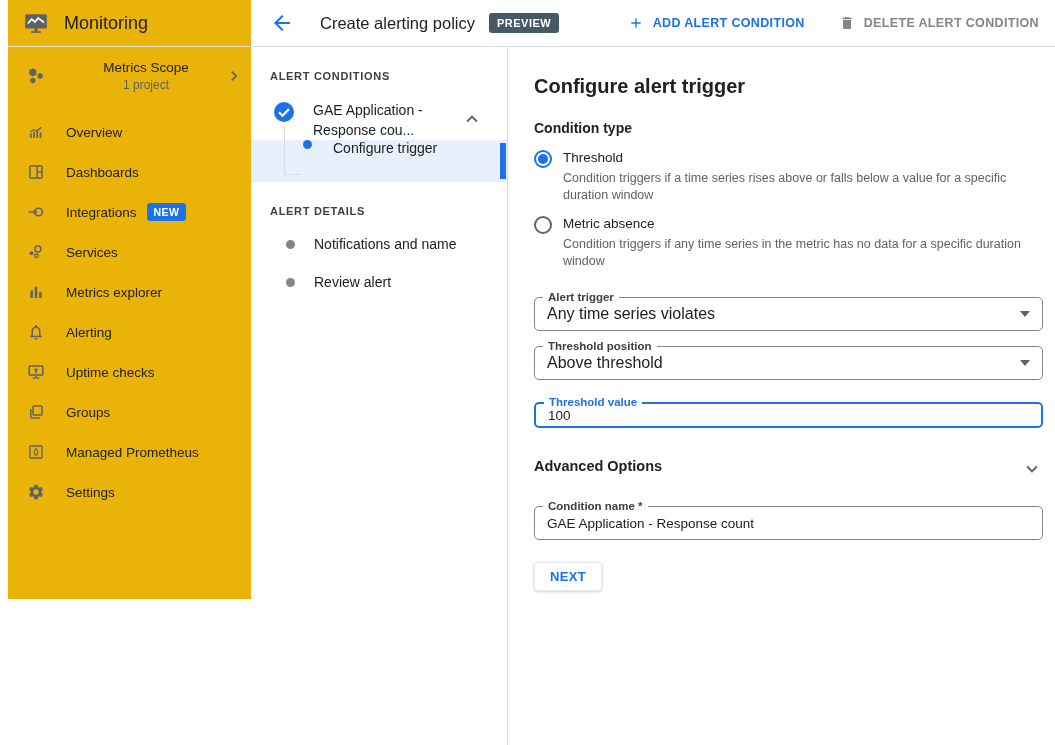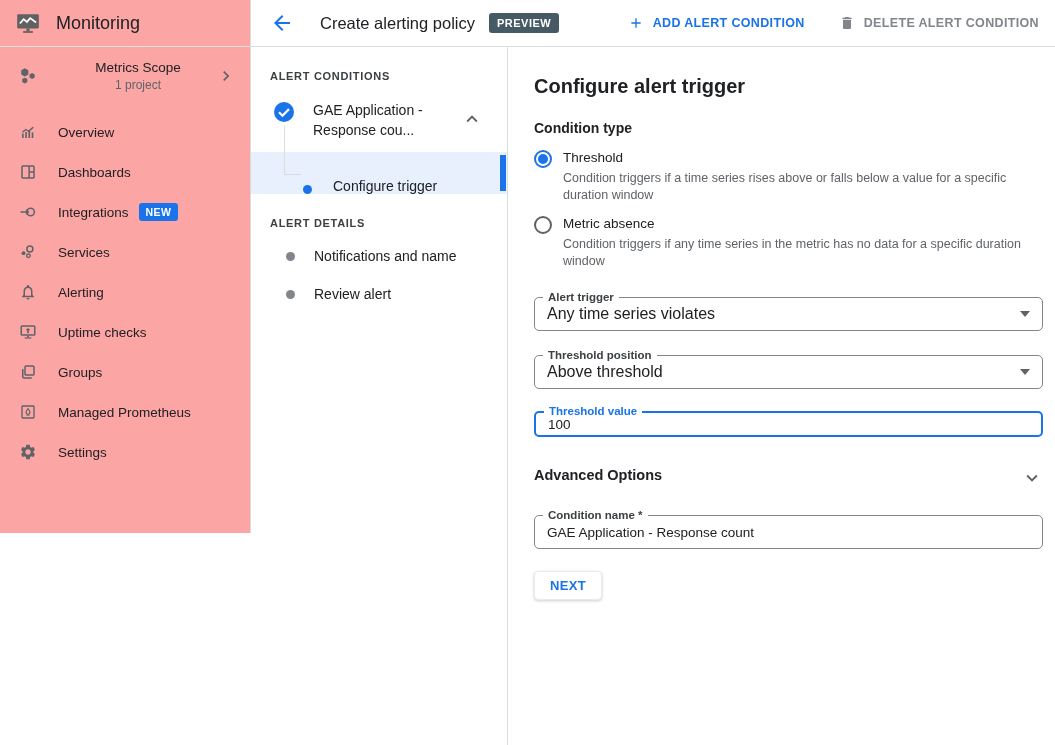--- a/index.html
+++ b/index.html
@@ -1,20 +1,20 @@
 <!DOCTYPE html>
 <html><head>
 <meta charset="utf-8">
 <style>
   * { margin:0; padding:0; box-sizing:border-box; }
   html,body { width:1055px; height:745px; background:#fff; font-family:"Liberation Sans", sans-serif; color:#202124; overflow:hidden; }
   .icon svg { display:block; }
 
   
-  .sidebar { position:absolute; left:0; top:0; width:251px; height:533px; border-right:1px solid #dadce0; background:#fca5a5; }
+  .sidebar { position:absolute; left:8px; top:0; width:251px; height:599px; border-right:1px solid #dadce0; background:#eab308; }
   .sidebar-header { height:47px; border-bottom:1px solid #e0e0e0; display:flex; align-items:center; padding-left:15px; gap:15px; }
   .app-title { font-size:18px; color:#202124; }
   .metrics-scope { display:flex; align-items:center; padding:13px 14px 12px 17px; cursor:pointer; }
   .ms-text { flex:1; margin-left:21px;text-align:center; }
   .ms-label { font-size:13.5px; color:#202124; }
   .ms-sub { font-size:12px; color:#5f6368; margin-top:3px; }
   .nav { padding-top:8px; }
   .nav-item { height:40px; display:flex; align-items:center; padding-left:19px; cursor:pointer; }
   .nav-item .icon { width:18px; height:18px; }
   .nav-label { font-size:13.5px; color:#202124; margin-left:21px; }
@@ -31,21 +31,21 @@
   .tb-btn.gray { color:#80868b; }
 
   
   .steps { position:absolute; left:251px; top:47px; width:257px; bottom:0; border-right:1px solid #dadce0; background:#fff; }
   .section-h { font-size:11px; font-weight:bold; color:#3c4043; letter-spacing:.7px; margin:23px 0 0 19px; }
   .cond-block { position:relative; }
   .cond-row { display:flex; padding:18px 24px 0 21px; cursor:pointer; }
   .cond-text { margin-left:17px; font-size:14px; line-height:20px; color:#202124; width:130px; }
   .cond-chevron { margin-left:auto; margin-top:8px; width:22px; height:22px; cursor:pointer; }
   .tree { position:absolute; left:33px; top:44px; width:17px; height:49px; border-left:1px solid #dadce0; border-bottom:1px solid #dadce0; pointer-events:none; z-index:2; }
-  .sub-row { position:relative; margin-top:12px; height:42px; display:flex; align-items:flex-end; cursor:pointer; }
+  .sub-row { position:relative; height:42px; display:flex; align-items:flex-start; cursor:pointer; }
   .sub-row.selected { background:#e8f0fe; }
   .bullet { width:9px; height:9px; border-radius:50%; flex:0 0 auto; }
   .bullet.blue { background:#1a73e8; margin-left:52px; }
   .bullet.gray { background:#80868b; }
   .sub-label { font-size:14px; color:#202124; margin-left:21px; }
   .sel-bar { position:absolute; right:1px; top:3px; bottom:3px; width:6px; background:#1a73e8; }
   .detail-row { height:38px; display:flex; align-items:center; padding-left:35px; cursor:pointer; }
   .detail-row .bullet { margin:0; }
   .detail-row .sub-label { margin-left:19px; }
   .details-group { margin-top:8px; }
@@ -64,21 +64,21 @@
   .radio-desc { margin-top:5px; font-size:12.5px; line-height:17px; color:#5f6368; max-width:500px; }
 
   .field { position:relative; width:509px; height:34px; border:1px solid #80868b; border-radius:5px; display:flex; align-items:center; padding:0 12px; background:#fff; cursor:pointer; }
   .field-label { position:absolute; top:-7px; left:8px; background:#fff; padding:0 5px; font-size:11.5px; font-weight:bold; color:#3c4043; white-space:nowrap; cursor:default; }
   .field-value { font-size:16px; color:#202124; }
   .field input { border:none; outline:none; width:100%; font-size:13.5px; color:#202124; font-family:inherit; background:transparent; }
   .dd-arrow { margin-left:auto; width:0; height:0; border-left:5px solid transparent; border-right:5px solid transparent; border-top:6px solid #5f6368; }
   .field.focused { border:2px solid #1a73e8; height:26px; }
   .field.focused .field-label { color:#1a73e8; top:-8px; }
   .f1 { margin-top:27px; }
-  .f2 { margin-top:24px; }
+  .f2 { margin-top:15px; }
   .f3 { margin-top:22px; }
   .f4 { margin-top:26px; }
 
   .advanced { margin-top:30px; width:509px; display:flex; align-items:flex-start; cursor:pointer; }
   .advanced-label { font-size:14.5px; font-weight:bold; color:#202124; }
   .advanced .icon { margin-left:auto; width:22px; height:22px; }
 
   .next-btn { margin-top:22px; height:29px; padding:0 15px; background:#fff; border:1px solid #e8eaed; border-radius:4px; box-shadow:0 1px 3px rgba(60,64,67,.25); color:#1a73e8; font-size:13px; font-weight:bold; letter-spacing:.3px; font-family:inherit; cursor:pointer; }
 </style>
 </head>
@@ -152,20 +152,30 @@
     </div>
     <div class="nav-item">
       <span class="icon">
         <svg width="18" height="18" viewBox="0 0 24 24">
             <circle cx="6" cy="13.5" r="2.6" fill="#5f6368"></circle>
             <circle cx="14.5" cy="8" r="4" fill="none" stroke="#5f6368" stroke-width="2"></circle>
             <circle cx="12.5" cy="17" r="2.4" fill="none" stroke="#5f6368" stroke-width="1.8"></circle>
           </svg>
       </span>
       <span class="nav-label">Services</span>
+    </div>
+    <div class="nav-item">
+      <span class="icon">
+        <svg width="18" height="18" viewBox="0 0 24 24" fill="#5f6368">
+            <rect x="4.5" y="10" width="3.4" height="10"></rect>
+            <rect x="10.3" y="5" width="3.4" height="15"></rect>
+            <rect x="16.1" y="12" width="3.4" height="8"></rect>
+          </svg>
+      </span>
+      <span class="nav-label">Metrics explorer</span>
     </div>
     <div class="nav-item">
       <span class="icon">
         <svg width="18" height="18" viewBox="0 0 24 24" fill="#5f6368">
             <path d="M12 22c1.1 0 2-.9 2-2h-4c0 1.1.9 2 2 2zm6-6v-5c0-3.07-1.63-5.64-4.5-6.32V4c0-.83-.67-1.5-1.5-1.5s-1.5.67-1.5 1.5v.68C7.64 5.36 6 7.92 6 11v5l-2 2v1h16v-1l-2-2zm-2 1H8v-6c0-2.48 1.51-4.5 4-4.5s4 2.02 4 4.5v6z"></path>
           </svg>
       </span>
       <span class="nav-label">Alerting</span>
     </div>
     <div class="nav-item">

